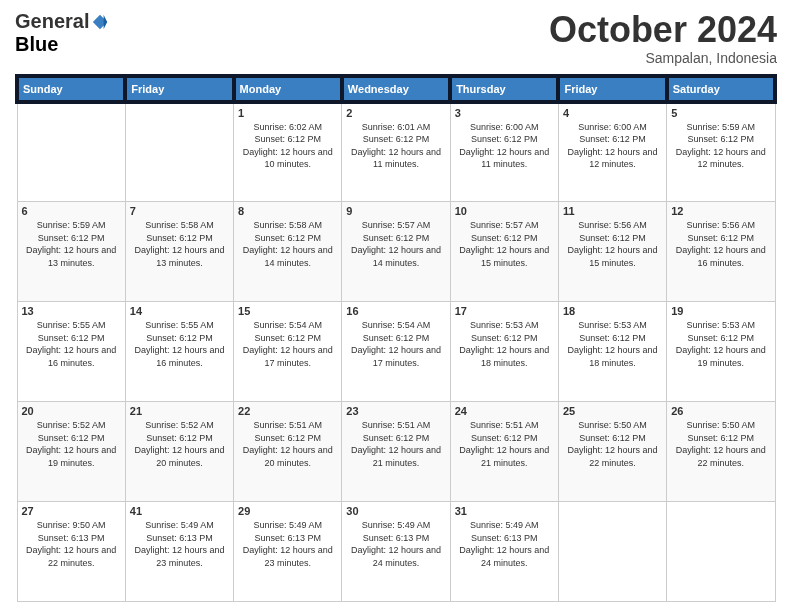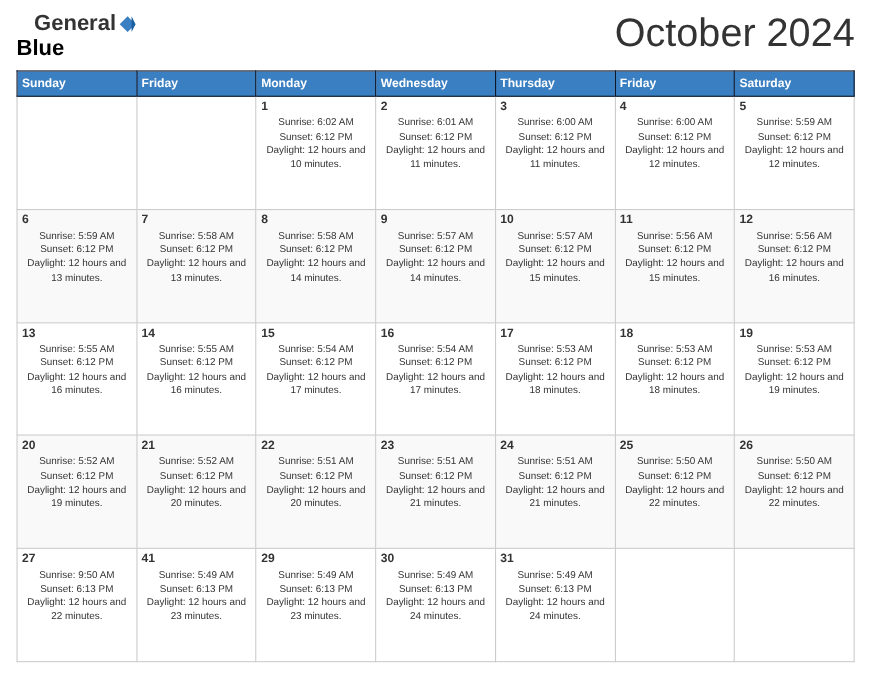--- a/index.html
+++ b/index.html
@@ -27,56 +27,55 @@
       display: flex;
       flex-direction: column;
       align-items: flex-start;
     }
     .logo-text {
       display: flex;
       align-items: center;
       font-size: 20px;
       font-weight: bold;
       color: #333;
-      margin-left: 16px;
     }
     .logo-general { color: #333; }
     .logo-blue { color: #3a7fc1; }
     .logo-icon {
       width: 18px;
       height: 18px;
       margin-left: 2px;
     }
     .title-area {
       text-align: right;
     }
     .month-title {
       font-size: 36px;
-      font-weight: normal;
+      font-weight: bold;
       color: #333;
       line-height: 1.1;
     }
     .subtitle {
       font-size: 14px;
       color: #555;
     }
     .calendar {
       flex: 1;
       border-collapse: collapse;
       width: 100%;
       table-layout: fixed;
     }
     .calendar th {
       background-color: #3a7fc1;
       color: #fff;
       font-size: 11px;
       font-weight: bold;
       padding: 5px 4px;
       text-align: left;
-      border: 1px solid #0f172a;
+      border: 4px solid #0f172a;
     }
     .calendar td {
       border: 1px solid #ccc;
       vertical-align: top;
       padding: 3px 4px;
       font-size: 9.5px;
       color: #333;
       background: #fff;
       height: 88px;
     }
@@ -109,20 +108,21 @@
           <path d="M10 2 L18 10 L10 18 L2 10 Z" fill="#3a7fc1"></path>
           <path d="M14 2 L18 10 L14 18" fill="#1a5fa0"></path>
         </svg>
       </div>
       <div style="display:flex;align-items:center;">
         <span class="logo-blue" style="color:#000000;font-size:20px;font-weight:bold;">Blue</span>
       </div>
     </div>
     <div class="title-area">
       <div class="month-title">October 2024</div>
+      <div class="subtitle">Sampalan, Indonesia</div>
     </div>
   </div>
 
   <table class="calendar">
     <thead>
       <tr>
         <th>Sunday</th>
         <th>Friday</th>
         <th>Monday</th>
         <th>Wednesday</th>

